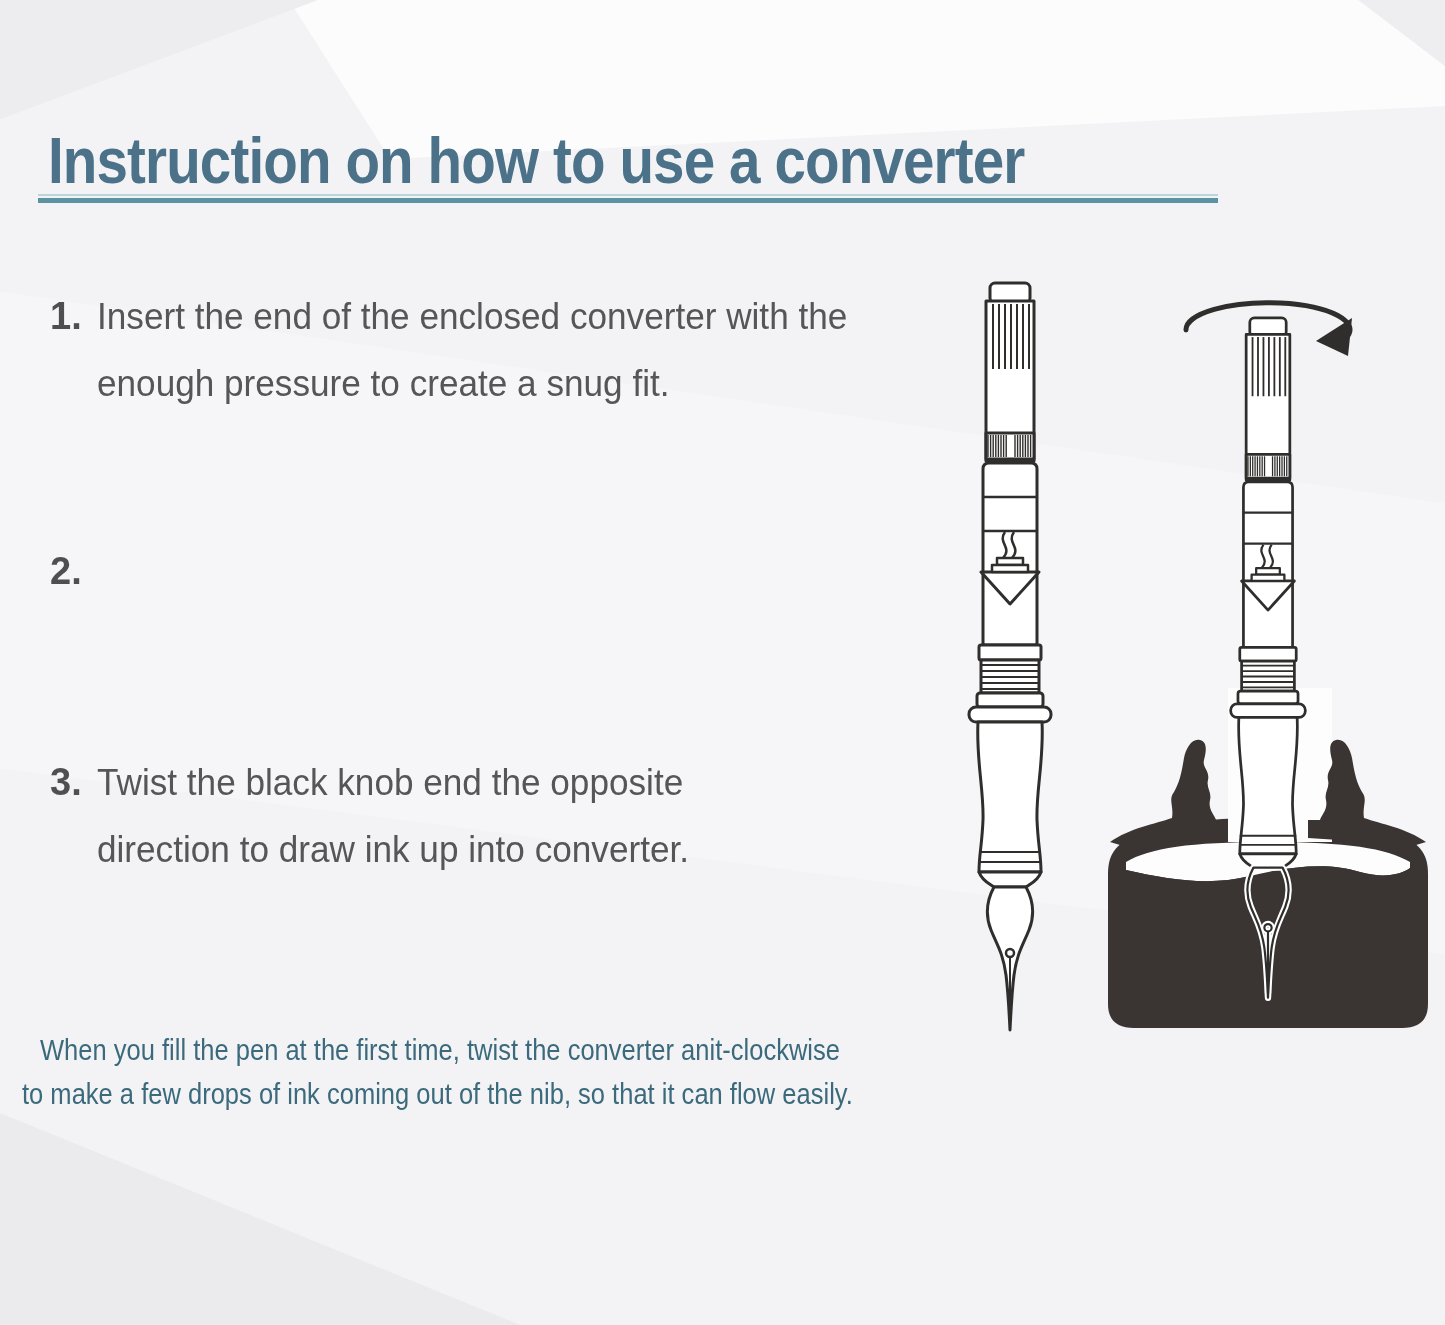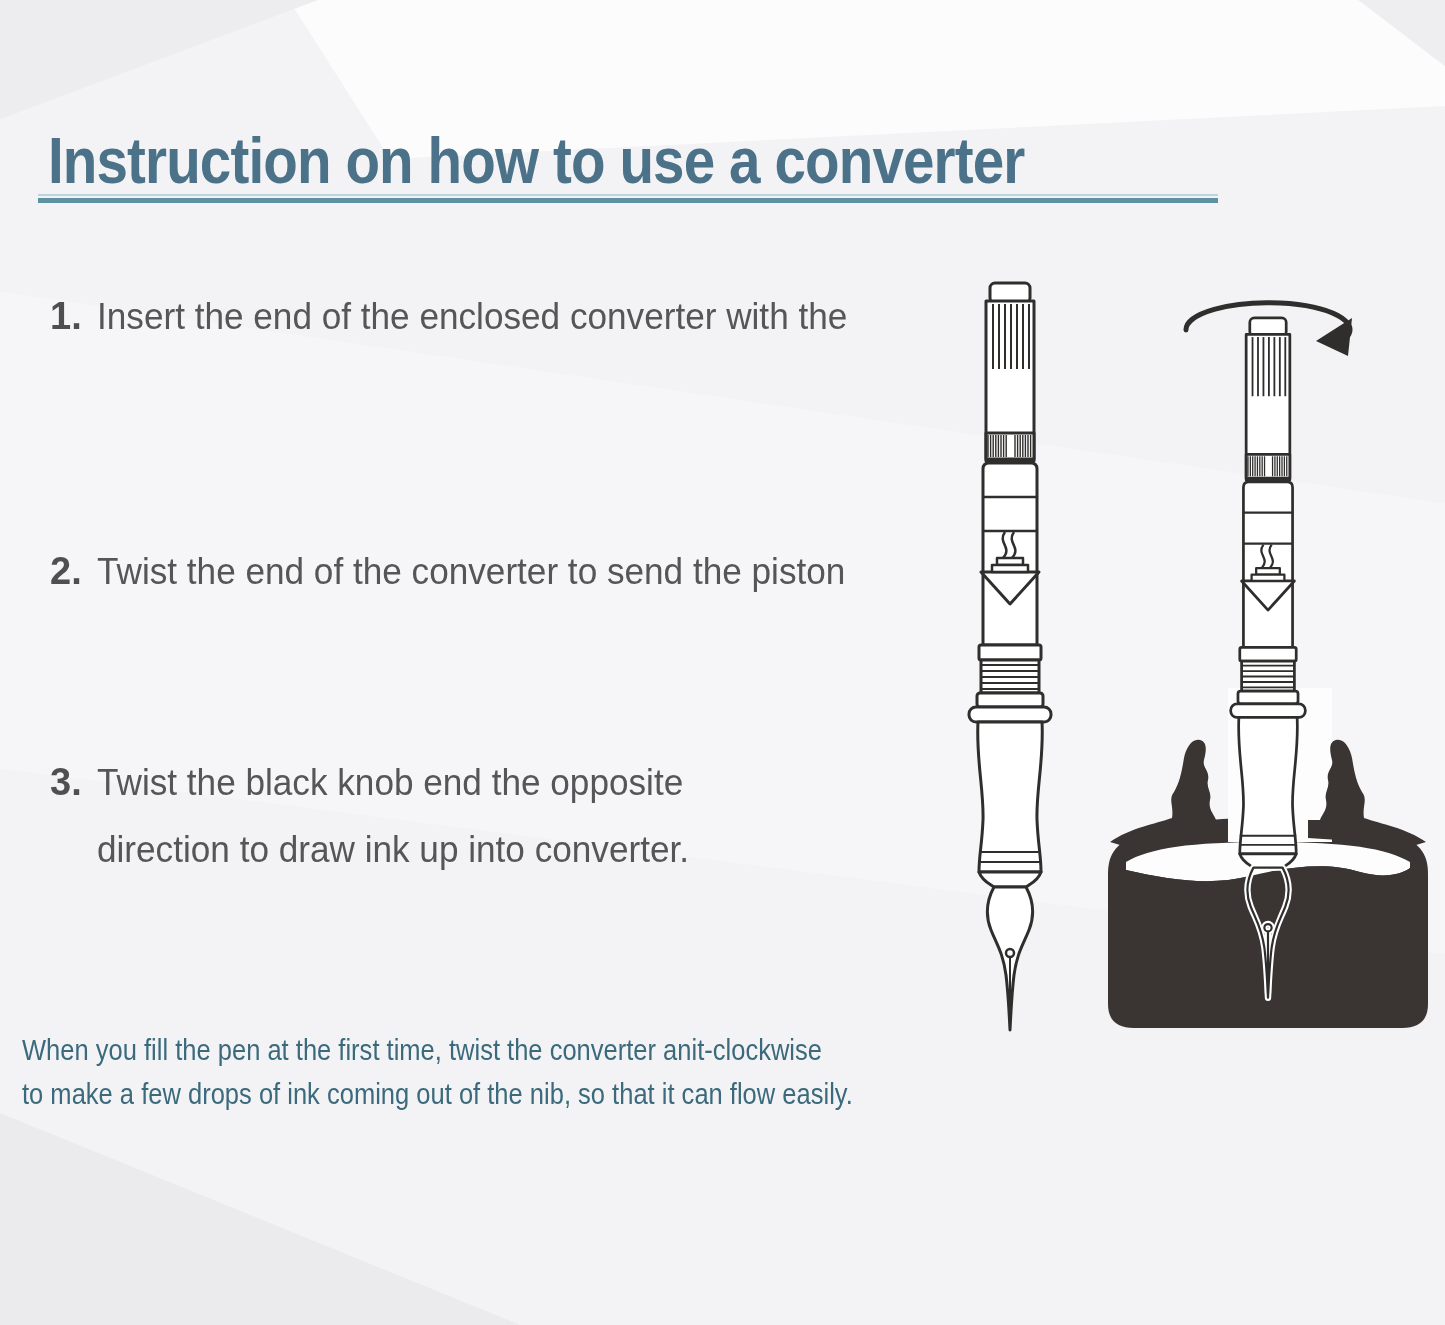--- a/index.html
+++ b/index.html
@@ -36,21 +36,21 @@
   .step .lines .ln span{display:inline-block;transform:scaleX(.95);transform-origin:0 50%;}
   #step-1{top:283px;}
   #step-2{top:538px;}
   #step-3{top:749px;}
 
   
   .footnote{
     position:absolute;left:22px;top:1028px;z-index:2;
     font-size:29px;line-height:44px;color:#3b6a7c;white-space:nowrap;
   }
-  .footnote .ln{display:block;}
+  .footnote .ln{display:block;text-align:center;}
   .footnote .ln span{display:inline-block;transform:scaleX(.88);transform-origin:0 50%;}
 
   
   .art{position:absolute;inset:0;z-index:1;}
 </style>
 </head>
 <body>
 
 <div class="bg bg2"></div>
 <div class="bg bg1"></div>
@@ -59,26 +59,26 @@
 <div class="bg bg5"></div>
 
 <div class="title">Instruction on how to use a converter</div>
 <div class="underline-light"></div>
 <div class="underline-dark"></div>
 
 <div class="step" id="step-1">
   <span class="num">1.</span>
   <div class="lines">
     <span class="ln"><span>Insert the end of the enclosed converter with the</span></span>
+    <span class="ln"><span>enough pressure to create a snug fit.</span></span>
   </div>
 </div>
 <div class="step" id="step-2">
   <span class="num">2.</span>
   <div class="lines">
-    <span class="ln"><span>Twist the end of the converter to send the piston</span></span>
   </div>
 </div>
 <div class="step" id="step-3">
   <span class="num">3.</span>
   <div class="lines">
     <span class="ln"><span>Twist the black knob end the opposite</span></span>
     <span class="ln"><span>direction to draw ink up into converter.</span></span>
   </div>
 </div>
 

